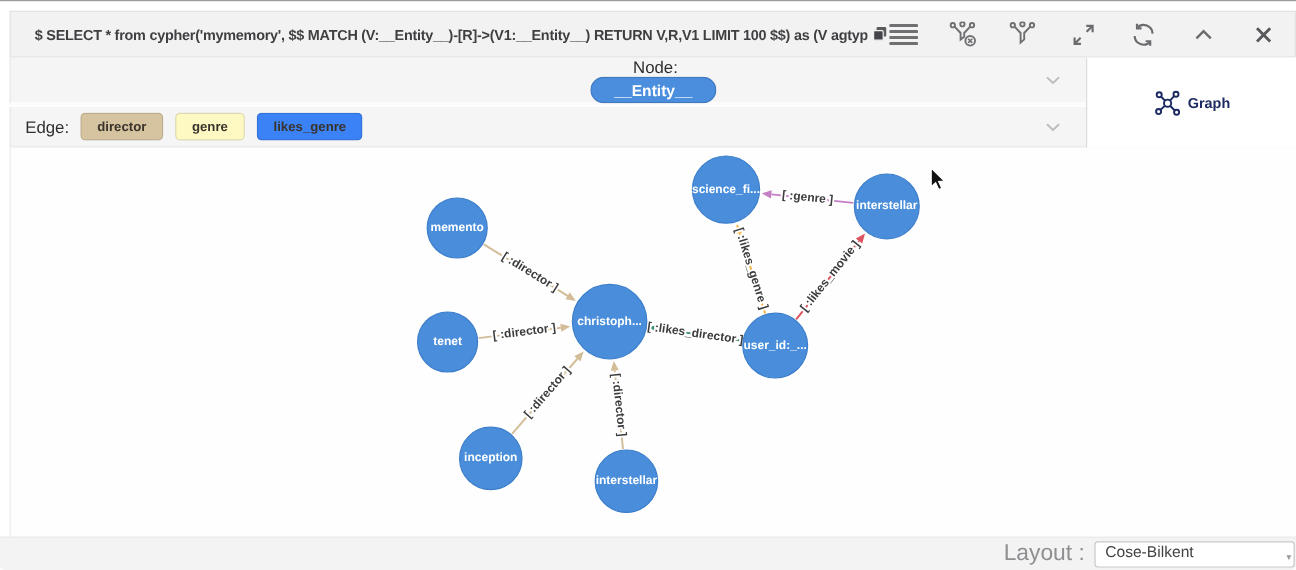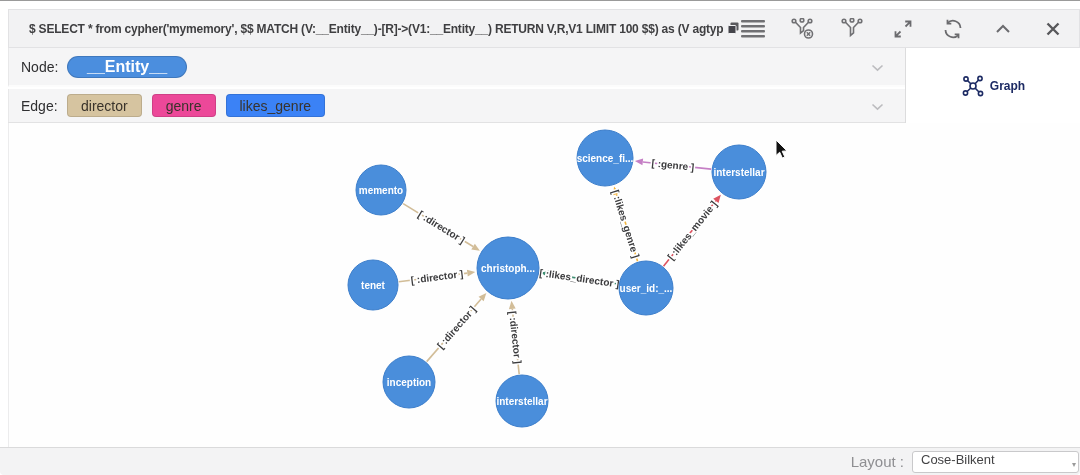--- a/index.html
+++ b/index.html
@@ -9,28 +9,28 @@
   
   .query-bar { position:absolute; top:9px; left:8px; right:0; height:39px; background:#f2f2f3;
     border:1px solid #e2e2e4; display:flex; align-items:center; padding:0 14px 0 20px; }
   .query-text { font-size:12px; font-weight:600; color:#3f3f41; letter-spacing:-0.2px; white-space:nowrap; overflow:hidden; flex:0 1 auto; }
   .copy-btn { margin-left:3px; flex:none; cursor:pointer; display:flex; align-items:center; }
   .tool-icons { margin-left:auto; display:flex; align-items:center; gap:26px; flex:none; }
   .tbtn { cursor:pointer; display:flex; align-items:center; justify-content:center; width:24px; height:24px; }
 
   
   .row { position:absolute; left:8px; right:0; background:#f5f5f6; display:flex; align-items:center; border-left:1px solid #e8e8e9; }
-  .row-node { top:48px; height:39px; border-bottom:2px solid #fcfcfc; }
+  .row-node { top:48px; height:39px; border-bottom:2px solid #fcfcfc;flex-direction:column; }
   .row-edge { top:89px; height:33px;align-items:center; }
   .row-label { font-size:14px; color:#2f2f31; margin-left:12px; width:46px; flex:none; }
   .badges { display:flex; align-items:center; gap:10px; }
   .badge-node { height:22px; border-radius:11px; padding:0 19px; display:flex; align-items:center;
-    color:#fff; font-size:16px; font-weight:700; border:1px solid rgba(0,0,0,0.15); cursor:pointer; }
+    color:#fff; font-size:13px; font-weight:700; border:1px solid rgba(0,0,0,0.15); cursor:pointer; }
   .badge-edge { height:23px; border-radius:4px; padding:0 13px; display:flex; align-items:center;
-    color:#39332b; font-size:14px; font-weight:400; border:1px solid rgba(0,0,0,0.12); cursor:pointer; }
+    color:#39332b; font-size:11px; font-weight:700; border:1px solid rgba(0,0,0,0.12); cursor:pointer; }
   .row-chevron { position:absolute; right:196px; top:50%; transform:translateY(-50%); cursor:pointer; }
   .hsep { position:absolute; left:8px; right:0; top:122px; height:1px; background:#e2e2e3; }
 
   
   .view-panel { position:absolute; top:48px; right:0; width:175px; height:75px; background:#fff;
     border-left:1px solid #dcdcdd; display:flex; z-index:5; }
   .view-tab { flex:1; display:flex; flex-direction:row; align-items:center; justify-content:center; gap:5px; cursor:pointer; }
   .view-tab + .view-tab { border-left:1px solid #e3e3e4; }
   .view-tab .lbl { font-size:12px; }
   .tab-graph .lbl { color:#1c2a63; font-weight:600; }
@@ -38,21 +38,21 @@
 
   
   .graph-area { position:absolute; top:123px; left:8px; right:0; bottom:28px; background:#fefefe; border-left:1px solid #ececed; }
   .graph-area svg { display:block; }
   .node-label { font-size:10px; font-weight:600; fill:#fff; }
   .edge-label { font-size:10px; font-weight:600; fill:#3c3c3e; stroke:#ffffff; stroke-width:3px; paint-order:stroke; }
 
   
   .footer { position:absolute; left:0; right:0; bottom:0; height:28px; background:#f3f3f4; border-top:1px solid #dadadb;
     border-radius:0 0 4px 4px; display:flex; align-items:center; justify-content:flex-end; padding-right:0; }
-  .layout-label { font-size:15px; color:#8f8f92; margin-right:8px; }
+  .layout-label { font-size:19px; color:#8f8f92; margin-right:8px; }
   .layout-select { width:167px; height:22px; background:#fff; border:1px solid #c9c9cb; border-radius:3px;
     display:flex; align-items:flex-start; font-size:13px; color:#434345; padding:0 8px; margin-right:1px; cursor:pointer; position:relative; }
   .layout-select .sel-caret { position:absolute; right:2px; top:8px; color:#9a9a9a; font-size:8px; }
 </style>
 </head>
 <body>
 
 <div class="topline"></div>
 
 <div class="query-bar">
@@ -127,21 +127,21 @@
     <svg width="13" height="8" viewBox="0 0 13 8" fill="none" stroke="#bcbcbf" stroke-width="1.6">
         <path d="M1.5 1.5 L6.5 6.2 L11.5 1.5"></path>
       </svg>
   </div>
 </div>
 
 <div class="row row-edge">
   <div class="row-label">Edge:</div>
   <div class="badges" id="edge-badges">
       <span class="badge-edge" style="background: rgb(214, 196, 160);">director</span>
-      <span class="badge-edge" style="background: #ec4899;">genre</span>
+      <span class="badge-edge" style="background: #fef9c3;">genre</span>
       <span class="badge-edge" style="background: #3b82f6;">likes_genre</span>
     </div>
   <div class="row-chevron">
     <svg width="13" height="8" viewBox="0 0 13 8" fill="none" stroke="#bcbcbf" stroke-width="1.6">
         <path d="M1.5 1.5 L6.5 6.2 L11.5 1.5"></path>
       </svg>
   </div>
 </div>
 
 <div class="hsep"></div>

